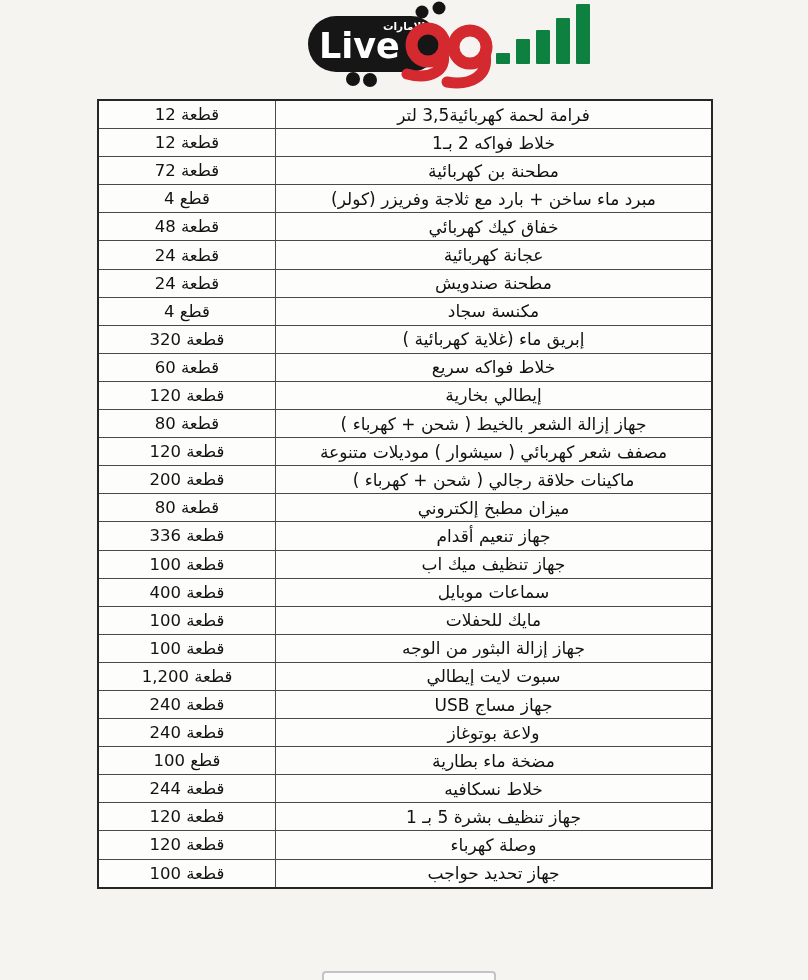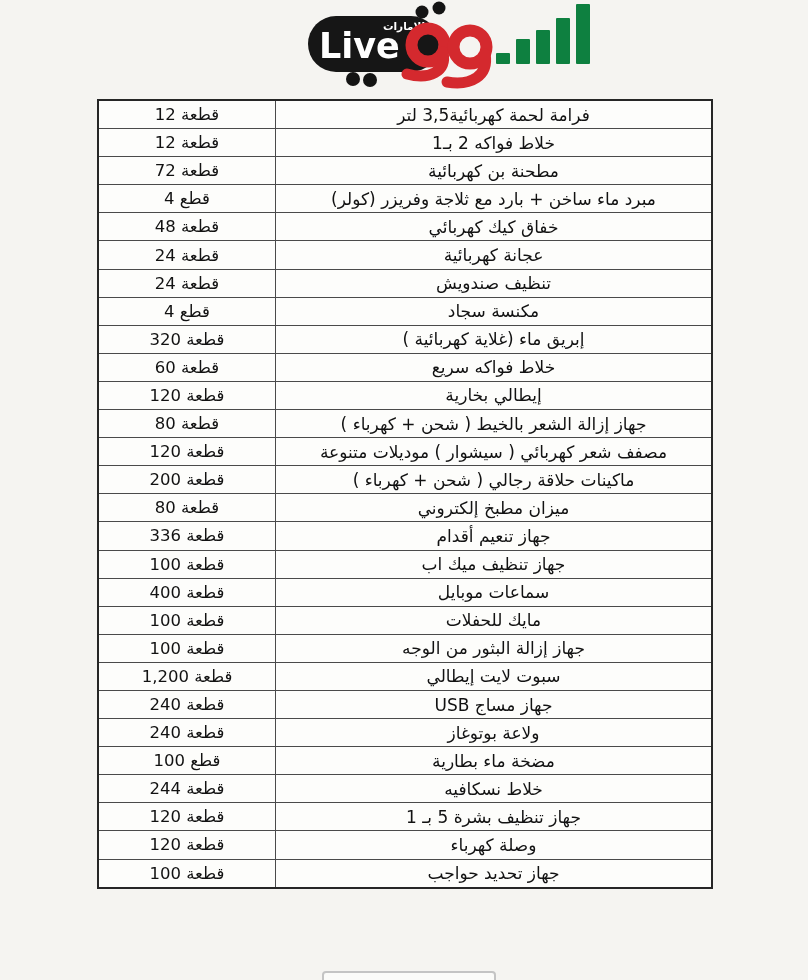--- a/index.html
+++ b/index.html
@@ -137,21 +137,21 @@
         <tr>
           <td class="qty-cell" dir="ltr">48 قطعة</td>
           <td class="item-cell" dir="rtl">خفاق كيك كهربائي</td>
         </tr>
         <tr>
           <td class="qty-cell" dir="ltr">24 قطعة</td>
           <td class="item-cell" dir="rtl">عجانة كهربائية</td>
         </tr>
         <tr>
           <td class="qty-cell" dir="ltr">24 قطعة</td>
-          <td class="item-cell" dir="rtl">تنظيف صندويش</td>
+          <td class="item-cell" dir="rtl">مطحنة صندويش</td>
         </tr>
         <tr>
           <td class="qty-cell" dir="ltr">4 قطع</td>
           <td class="item-cell" dir="rtl">مكنسة سجاد</td>
         </tr>
         <tr>
           <td class="qty-cell" dir="ltr">320 قطعة</td>
           <td class="item-cell" dir="rtl">إبريق ماء (غلاية كهربائية )</td>
         </tr>
         <tr>

